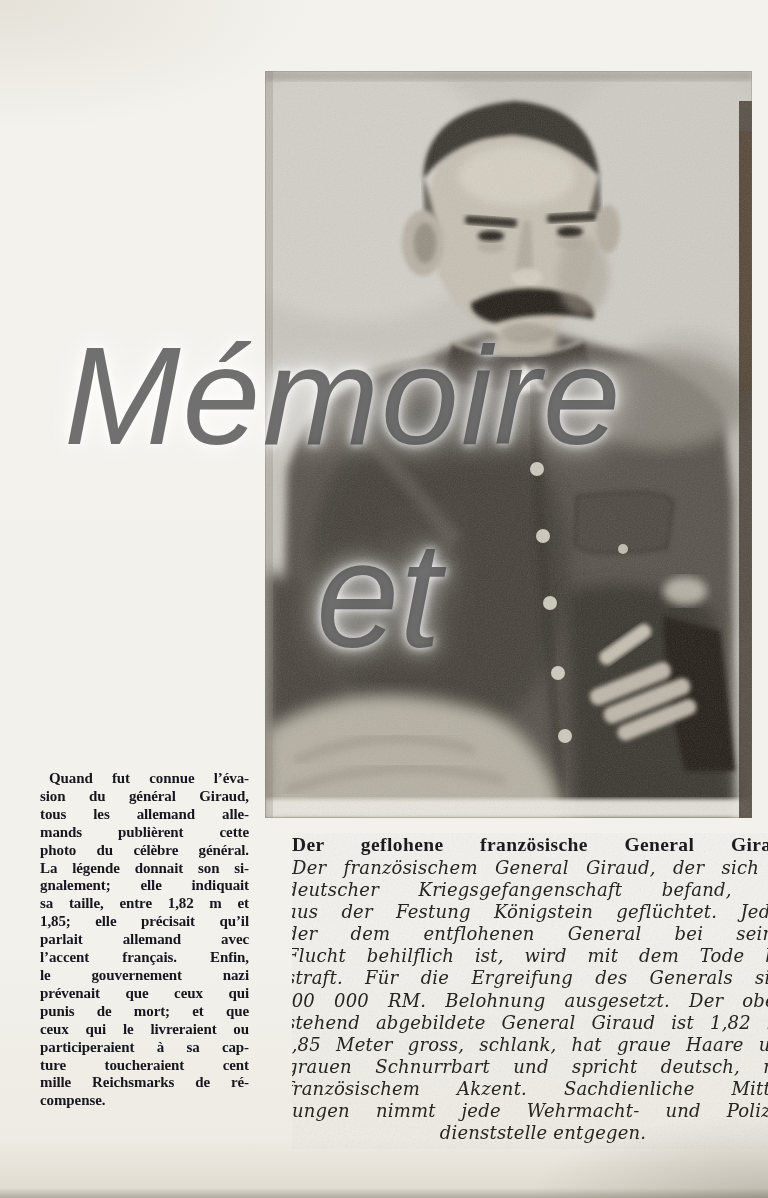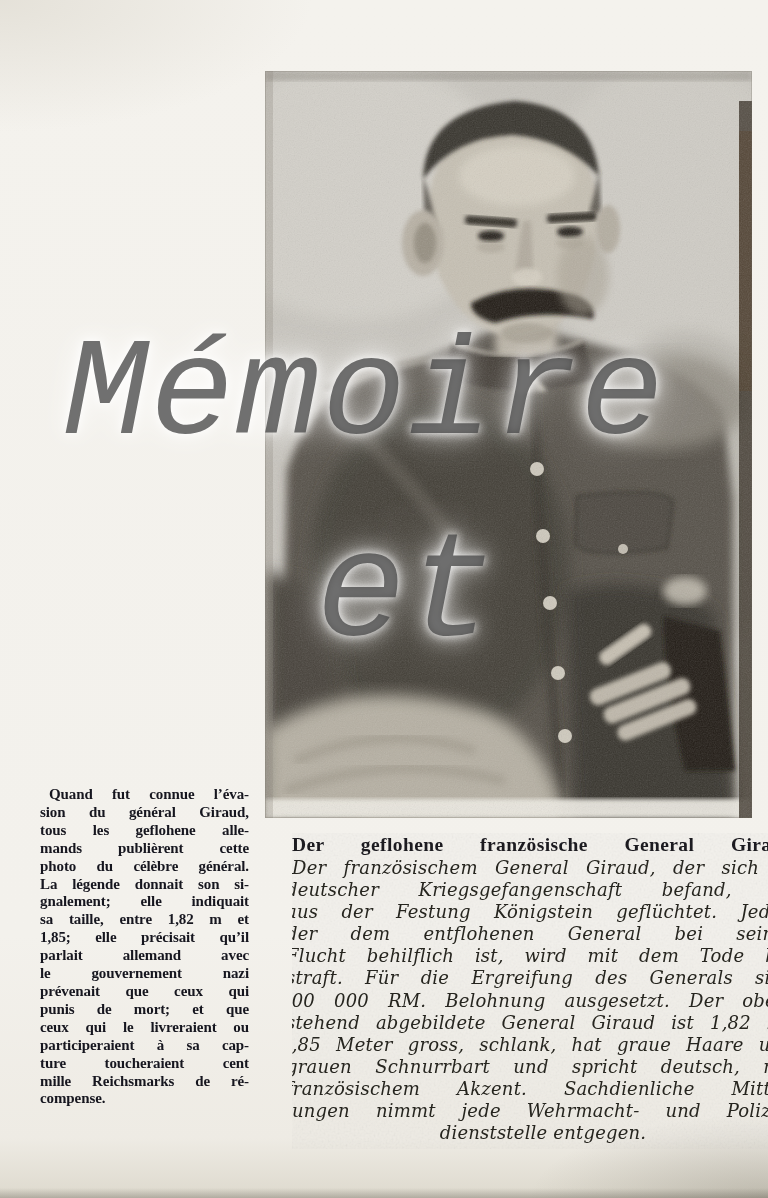--- a/index.html
+++ b/index.html
@@ -28,32 +28,32 @@
   }
   .de-line{
     font:italic 500 18px/22.1px "DejaVu Serif",serif;color:#26251f;
     letter-spacing:.2px;text-align:justify;text-align-last:justify;
   }
   .de-last{text-align:center;text-align-last:center;}
   .clip{margin-left:-6px;}
   .clip2{margin-left:-12px;}
 
   
-  .caption-fr{position:absolute;left:40px;top:786px;width:209px;}
+  .caption-fr{position:absolute;left:40px;top:770px;width:209px;}
   .fr-line{
     font:700 15px/17.9px "Liberation Serif",serif;color:#16161f;
     letter-spacing:-.1px;text-align:justify;text-align-last:justify;
   }
   .fr-first{text-indent:9px;}
   .fr-last{text-align-last:left;}
 
   
   .wm{
     position:absolute;z-index:6;pointer-events:none;
-    font-family:Liberation Mono, monospace;font-style:italic;font-weight:400;
+    font-family:Liberation Sans, sans-serif;font-style:italic;font-weight:400;
     line-height:1;color:rgba(72,72,72,.78);
     text-shadow:0 0 10px rgba(255,255,255,.95),0 0 22px rgba(255,255,255,.8),0 0 42px rgba(255,255,255,.55);
     filter:blur(.5px);white-space:nowrap;
   }
   .wm1{left:64px;top:326px;font-size:140px;letter-spacing:2px;}
   .wm2{left:316px;top:520px;font-size:150px;text-align:center;}
   .wm3{left:146px;top:704px;font-size:185px;letter-spacing:1px;}
 
   .bottom-shadow{
     position:absolute;left:0;right:0;bottom:0;height:10px;z-index:7;
@@ -187,28 +187,29 @@
       <div class="de-line clip">grauen Schnurrbart und spricht deutsch, mit</div>
       <div class="de-line clip">französischem Akzent. Sachdienliche Mittei-</div>
       <div class="de-line clip">lungen nimmt jede Wehrmacht- und Polizei-</div>
       <div class="de-line de-last">dienststelle entgegen.</div>
     </div>
   </div>
 
   <div class="caption-fr">
     <div class="fr-line fr-first">Quand fut connue l’éva-</div>
     <div class="fr-line">sion du général Giraud,</div>
-    <div class="fr-line">tous les geflohene alle-</div>
+    <div class="fr-line">tous les allemand alle-</div>
     <div class="fr-line">mands publièrent cette</div>
     <div class="fr-line">photo du célèbre général.</div>
     <div class="fr-line">La légende donnait son si-</div>
     <div class="fr-line">gnalement; elle indiquait</div>
     <div class="fr-line">sa taille, entre 1,82 m et</div>
     <div class="fr-line">1,85; elle précisait qu’il</div>
     <div class="fr-line">parlait allemand avec</div>
+    <div class="fr-line">l’accent français. Enfin,</div>
     <div class="fr-line">le gouvernement nazi</div>
     <div class="fr-line">prévenait que ceux qui</div>
     <div class="fr-line">punis de mort; et que</div>
     <div class="fr-line">ceux qui le livreraient ou</div>
     <div class="fr-line">participeraient à sa cap-</div>
     <div class="fr-line">ture toucheraient cent</div>
     <div class="fr-line">mille Reichsmarks de ré-</div>
     <div class="fr-line fr-last">compense.</div>
   </div>
 

